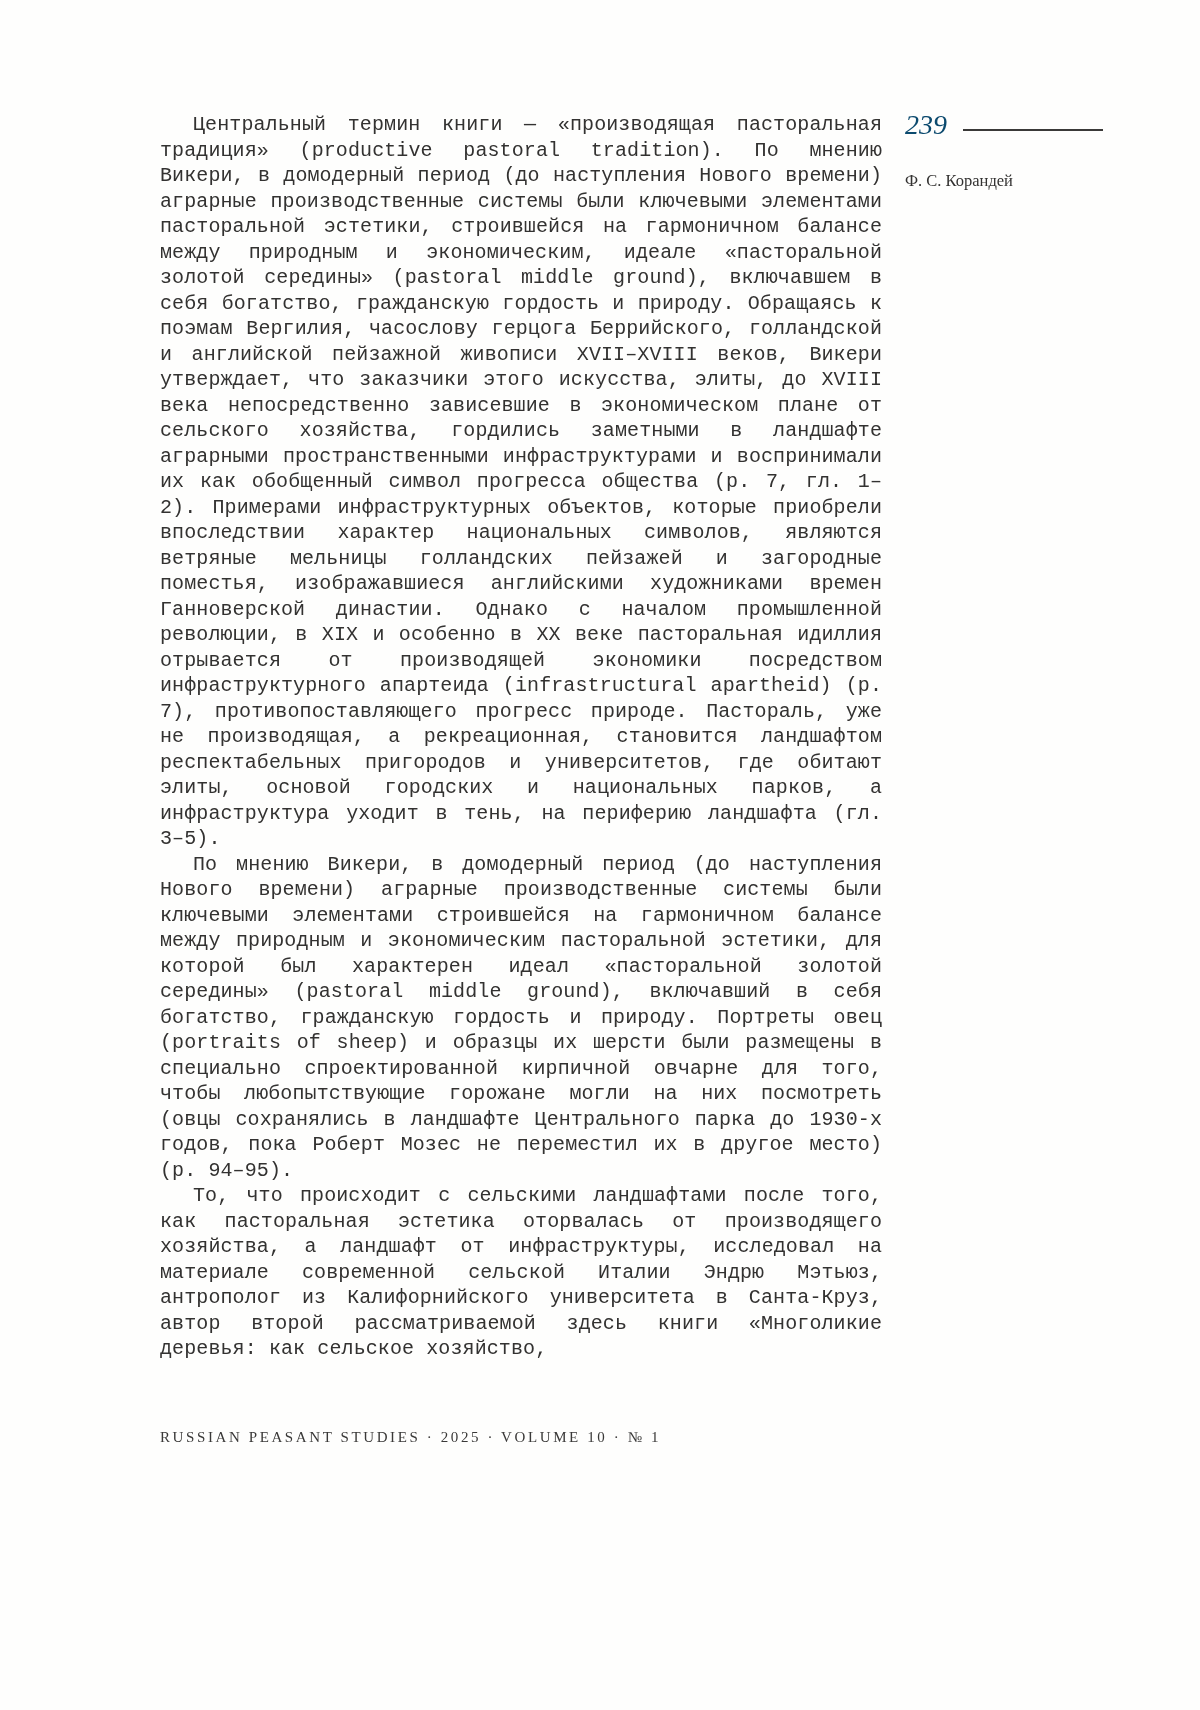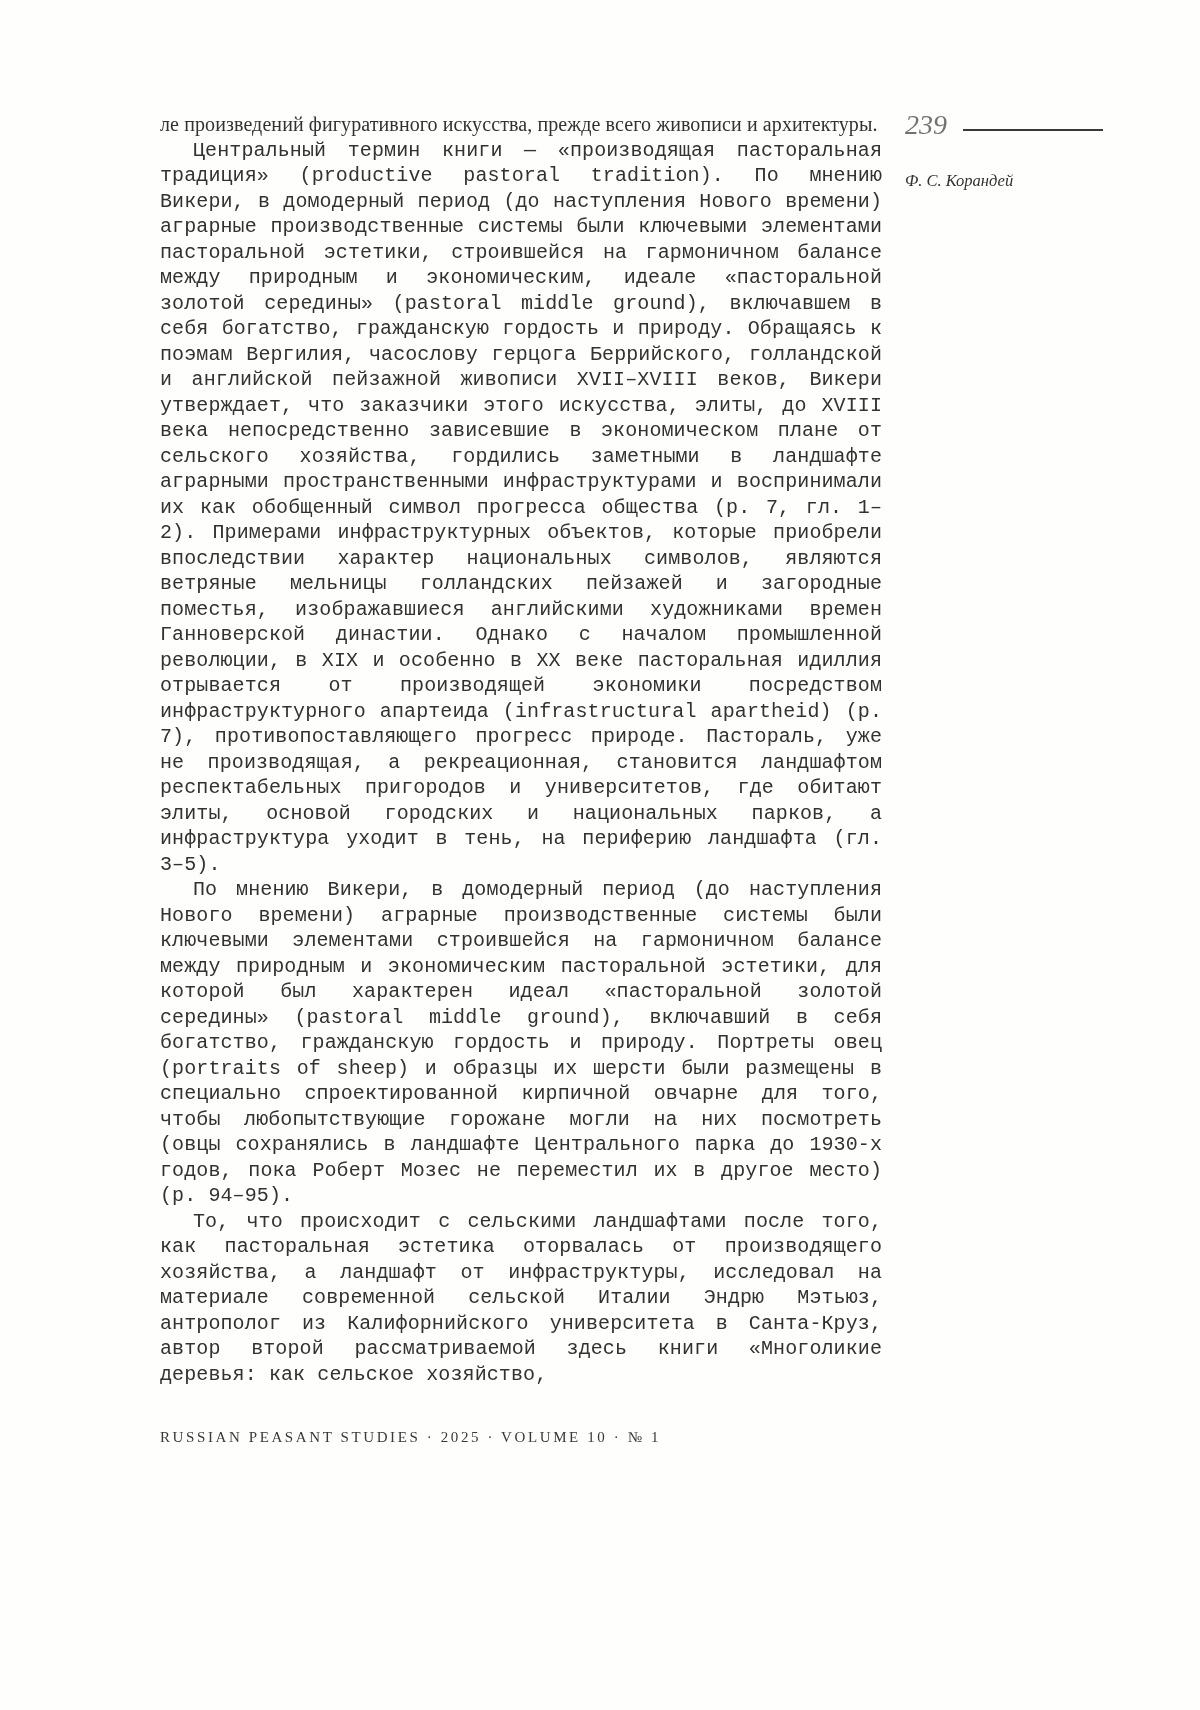--- a/index.html
+++ b/index.html
@@ -46,33 +46,32 @@
   }
   .pagenum-row {
     display: flex;
     align-items: center;
     width: 198px;
   }
   .pagenum {
     font-style: italic;
     font-size: 28px;
     line-height: 30px;
-    color: #737373;
+    color: #0c4a6e;
     text-align: center;
   }
   .pagenum-rule {
     flex: 1;
     height: 2px;
     background: #3a3938;
     margin-left: 16px;
     margin-top: 10px;
   }
   .margin-author {
     margin-top: 27px;
-    font-style: italic;
     font-size: 16.5px;
     line-height: 27px;
     color: #333231;
   }
   .margin-note-line {
     font-size: 15.5px;
     line-height: 26.5px;
     color: #3a3938;
   }
   .footer {
@@ -84,21 +83,20 @@
     color: #3a3938;
     white-space: nowrap;
   }
 </style>
 </head>
 <body>
 
 <div class="page">
 
   <div class="body-col">
-    <p>ле произведений фигуративного искусства, прежде всего живописи и архитектуры.</p>
     <p class="indent">Центральный термин книги — «производящая пасторальная традиция» (productive pastoral tradition). По мнению Викери, в домодерный период (до наступления Нового времени) аграрные производственные системы были ключевыми элементами пасторальной эстетики, строившейся на гармоничном балансе между природным и экономическим, идеале «пасторальной золотой середины» (pastoral middle ground), включавшем в себя богатство, гражданскую гордость и природу. Обращаясь к поэмам Вергилия, часослову герцога Беррийского, голландской и английской пейзажной живописи XVII–XVIII веков, Викери утверждает, что заказчики этого искусства, элиты, до XVIII века непосредственно зависевшие в экономическом плане от сельского хозяйства, гордились заметными в ландшафте аграрными пространственными инфраструктурами и воспринимали их как обобщенный символ прогресса общества (p. 7, гл. 1–2). Примерами инфраструктурных объектов, которые приобрели впоследствии характер национальных символов, являются ветряные мельницы голландских пейзажей и загородные поместья, изображавшиеся английскими художниками времен Ганноверской династии. Однако с началом промышленной революции, в XIX и особенно в XX веке пасторальная идиллия отрывается от производящей экономики посредством инфраструктурного апартеида (infrastructural apartheid) (p. 7), противопоставляющего прогресс природе. Пастораль, уже не производящая, а рекреационная, становится ландшафтом респектабельных пригородов и университетов, где обитают элиты, основой городских и национальных парков, а инфраструктура уходит в тень, на периферию ландшафта (гл. 3–5).</p>
     <p class="indent">По мнению Викери, в домодерный период (до наступления Нового времени) аграрные производственные системы были ключевыми элементами строившейся на гармоничном балансе между природным и экономическим пасторальной эстетики, для которой был характерен идеал «пасторальной золотой середины» (pastoral middle ground), включавший в себя богатство, гражданскую гордость и природу. Портреты овец (portraits of sheep) и образцы их шерсти были размещены в специально спроектированной кирпичной овчарне для того, чтобы любопытствующие горожане могли на них посмотреть (овцы сохранялись в ландшафте Центрального парка до 1930-х годов, пока Роберт Мозес не переместил их в другое место) (p. 94–95).</p>
     <p class="indent">То, что происходит с сельскими ландшафтами после того, как пасторальная эстетика оторвалась от производящего хозяйства, а ландшафт от инфраструктуры, исследовал на материале современной сельской Италии Эндрю Мэтьюз, антрополог из Калифорнийского университета в Санта-Круз, автор второй рассматриваемой здесь книги «Многоликие деревья: как сельское хозяйство,</p>
   </div>
 
   <div class="margin-col">
     <div class="pagenum-row">
       <span class="pagenum">239</span>
       <span class="pagenum-rule"></span>
     </div>

